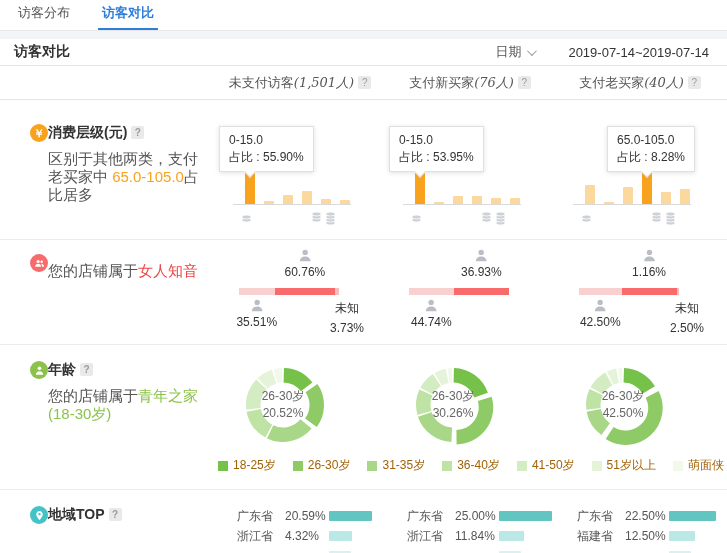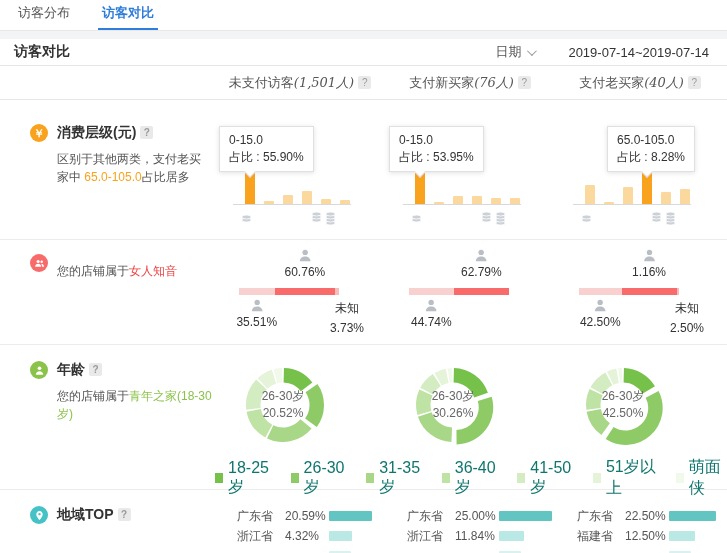--- a/index.html
+++ b/index.html
@@ -26,23 +26,23 @@
   .col-headers .spacer { width:215px; }
   .col-head { width:170px; text-align:center; font-size:13px; color:#555; }
   .col-head i { font-family:"DejaVu Serif","Liberation Serif",serif; font-style:italic; color:#555; }
   .help { display:inline-flex; align-items:center; justify-content:center; width:13px; height:13px; background:#e9e9e9; color:#9a9a9a; border-radius:2px; font-size:10px; font-style:normal; margin-left:4px; vertical-align:1px; cursor:pointer; }
 
   
   .row { display:flex; border-bottom:1px solid #ececec; position:relative; }
   .row-left { width:215px; padding-left:30px; display:flex; flex-shrink:0; }
   .row-icon { width:18px; height:18px; border-radius:50%; flex-shrink:0; display:flex; align-items:center; justify-content:center; color:#fff; font-size:11px; font-weight:bold; }
   .row-icon svg { width:11px; height:11px; }
-  .row-text { margin-left:9px; }
+  .row-text { }
   .row-title { font-size:14px; font-weight:bold; color:#333; }
-  .row-desc { font-size:12px; color:#555; margin-top:8px; line-height:18px; width:155px; }
+  .row-desc { font-size:15px; color:#555; margin-top:8px; line-height:18px; width:155px; }
   .cell { width:170px; position:relative; flex-shrink:0; }
 
   
   .row.consume { height:140px; }
   .row.consume .row-left { padding-top:24px; }
   .bar-plot { position:absolute; left:18px; top:71px; width:118px; height:34px; border-bottom:1px solid #d9d9d9; }
   .bar { position:absolute; bottom:0; width:10px; border-radius:1px 1px 0 0; }
   .tooltip { position:absolute; top:26px; background:#fff; border:1px solid #e0e0e0; box-shadow:0 1px 5px rgba(0,0,0,.12); padding:5px 9px; font-size:12px; line-height:17px; color:#333; white-space:nowrap; z-index:2; }
   .tooltip .caret { position:absolute; bottom:-5px; width:8px; height:8px; background:#fff; border-right:1px solid #e0e0e0; border-bottom:1px solid #e0e0e0; transform:rotate(45deg); }
   .coins { position:absolute; top:109px; }
@@ -54,21 +54,21 @@
   .gseg { height:7px; }
   .g-anchor { position:absolute; transform:translateX(-50%); text-align:center; font-size:12px; color:#333; }
   .g-anchor svg { width:15px; height:15px; display:block; margin:0 auto 2px; }
   .g-label { font-size:12px; color:#333; }
 
   
   .row.age { height:145px; flex-wrap:wrap; }
   .row.age .row-left { padding-top:16px; }
   .donut-wrap { position:relative; width:92px; height:92px; margin:14px 0 0 22px; }
   .donut-center { position:absolute; inset:0; display:flex; flex-direction:column; align-items:center; justify-content:center; font-size:12px; color:#666; line-height:17px; pointer-events:none; }
-  .legend { position:absolute; left:215px; right:0; top:112px; display:flex; justify-content:center; gap:17px; font-size:16px; color:#0f766e; }
+  .legend { position:absolute; left:215px; right:0; top:112px; display:flex; justify-content:center; gap:17px; font-size:12px; color:#a16207; }
   .legend-item { display:flex; align-items:center; cursor:pointer; }
   .legend-swatch { width:10px; height:10px; margin-right:5px; }
 
   
   .row.region { height:120px; }
   .row.region .row-left { padding-top:16px; }
   .region-list { padding:16px 0 0 22px; }
   .r-row { display:flex; align-items:center; height:20px; font-size:12px; color:#555; }
   .r-name { width:48px; }
   .r-pct { width:44px; }
@@ -250,21 +250,21 @@
         </div>
       </div>
     <div class="cell gender-chart">
         <div class="gbar">
           <div class="gseg" style="width: 44.74px; background: rgb(249, 208, 208);"></div>
           <div class="gseg" style="width: 55.26px; background: rgb(249, 107, 107);"></div>
         </div>
         <div class="g-anchor" style="left: 96.37px; top: 8px;"><span><svg viewBox="0 0 24 24" fill="#b9bdc4">
               <circle cx="12" cy="7" r="4.3"></circle>
               <path d="M3.5 21c0-4.8 3.8-7.6 8.5-7.6s8.5 2.8 8.5 7.6z"></path>
-            </svg></span><div class="g-label">62.79%</div></div>
+            </svg></span><div class="g-label">36.93%</div></div>
         <div class="g-anchor" style="left: 46.37px; top: 58px;"><span><svg viewBox="0 0 24 24" fill="#b9bdc4">
               <circle cx="12" cy="7" r="4.3"></circle>
               <path d="M3.5 21c0-4.8 3.8-7.6 8.5-7.6s8.5 2.8 8.5 7.6z"></path>
             </svg></span><div class="g-label">44.74%</div></div>
       </div>
     <div class="cell gender-chart">
         <div class="gbar">
           <div class="gseg" style="width: 42.5px; background: rgb(249, 208, 208);"></div>
           <div class="gseg" style="width: 55px; background: rgb(249, 107, 107);"></div>
           <div class="gseg" style="width: 2.5px; background: rgb(247, 188, 188);"></div>

